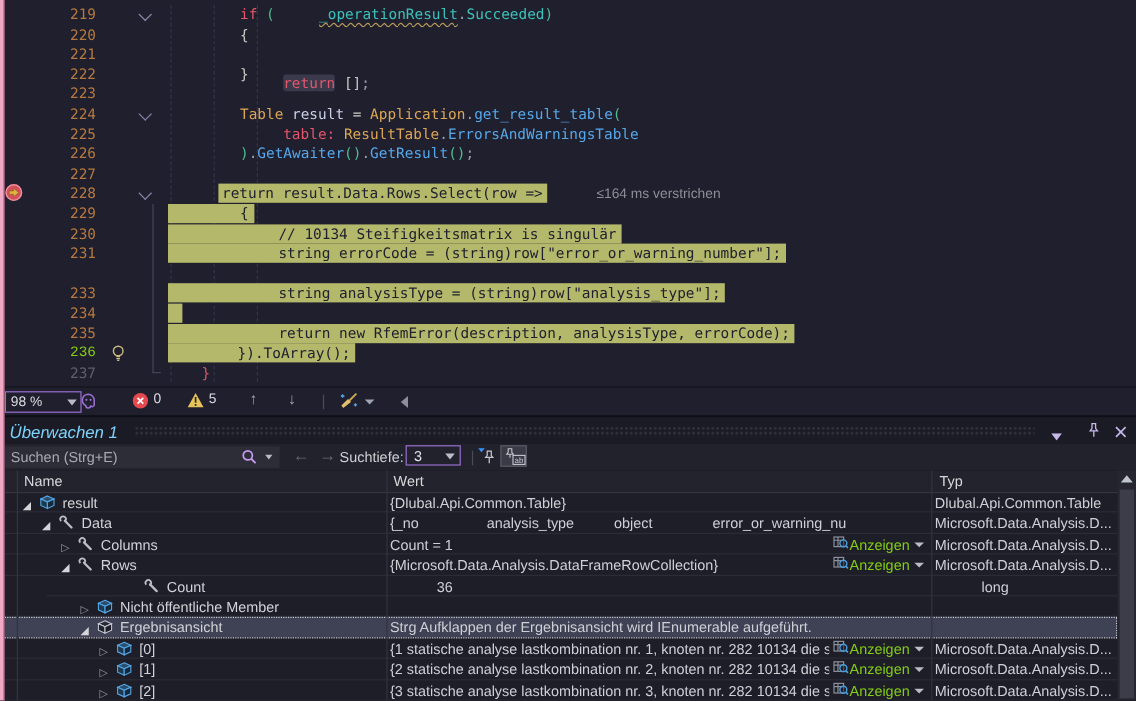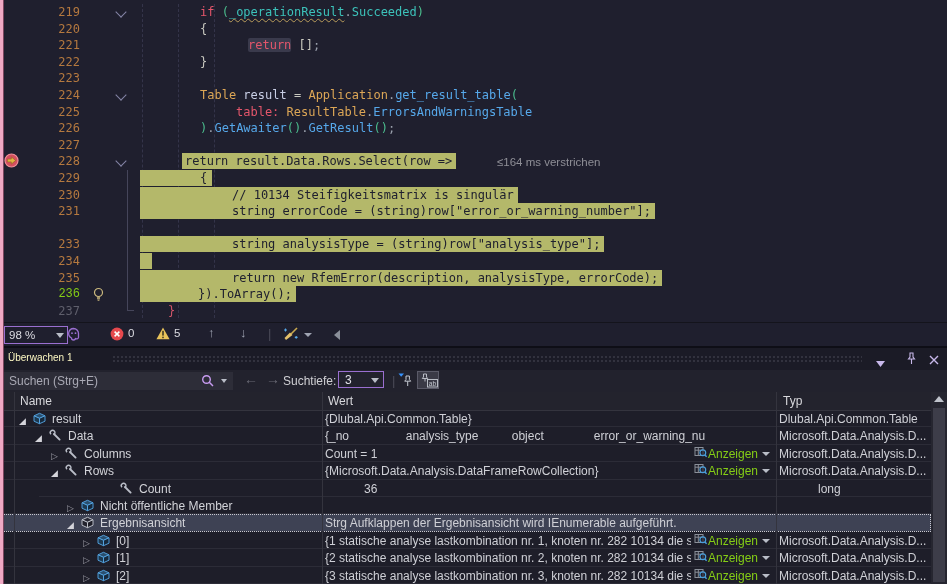--- a/index.html
+++ b/index.html
@@ -18,36 +18,36 @@
   .fold{position:absolute;left:117px;top:4px;width:7px;height:7px;border-right:1.5px solid #8585a6;border-bottom:1.5px solid #8585a6;transform:rotate(45deg);}
   .toks{position:absolute;white-space:pre;z-index:2;}
   .hl{position:absolute;background:#b4b86a;color:#20212f;white-space:pre;z-index:3;min-width:8px;height:16px;}
   .perf{position:absolute;left:497px;top:1px;color:#8e8e96;font-family:"Liberation Sans",sans-serif;font-size:11.5px;z-index:2;}
   .bp{position:absolute;left:4px;top:0px;z-index:4;}
   .bulb{position:absolute;left:92px;top:1px;z-index:4;}
   .c-kw{color:#e4566b;} .c-type{color:#dca656;} .c-var{color:#c9cfe6;} .c-meth{color:#56a8ea;}
   .c-paren{color:#4bbd8e;} .c-punct{color:#9aa0ac;} .c-plain{color:#c9c9c0;} .c-teal{color:#3cc2ba;}
   .c-param{color:#e4566b;} .c-brace2{color:#d3566a;}
   .tok-box{background:#3a3a4c;border-radius:2px;}
-  .squig{text-decoration:underline wavy #b89b5a 1px;text-underline-offset:2px;}
+  .squig{text-decoration:underline wavy #b89b5a 1px;text-underline-offset:2px;margin-left:37px;}
   
   .statusbar{position:absolute;left:0;top:322px;width:947px;height:24px;background:#1f1f2e;border-top:1px solid #14141c;font-size:11.5px;}
   .zoom-box{position:absolute;left:4px;top:3px;width:58px;height:16px;border:1px solid #9a6fd0;background:#1f1f2e;color:#dcdce2;line-height:16px;padding-left:4px;}
   .zoom-caret{position:absolute;right:3px;top:6px;width:0;height:0;border-left:4px solid transparent;border-right:4px solid transparent;border-top:5px solid #b9bdc7;}
   .sb-item{position:absolute;top:4px;} .sb-count{position:absolute;top:4px;color:#dcdce2;}
   .sb-arrow{position:absolute;top:2px;color:#9fa4b2;font-size:13px;}
   .sb-sep{position:absolute;top:3px;color:#4a4a58;font-size:13px;}
   .sb-caret{position:absolute;top:10px;width:0;height:0;border-left:4px solid transparent;border-right:4px solid transparent;border-top:4px solid #9fa4b2;}
   .sb-left-tri{position:absolute;left:334px;top:7px;width:0;height:0;border-top:5px solid transparent;border-bottom:5px solid transparent;border-right:6px solid #8a8f99;}
   
   .splitter{position:absolute;left:0;top:346px;width:947px;height:2px;background:#0e0e16;}
   
   .watch{position:absolute;left:0;top:348px;width:947px;height:236px;background:#1e1e29;font-size:12px;}
   .w-titlebar{position:absolute;left:0;top:0;width:947px;height:22px;background:#1b1b26;}
-  .w-title{position:absolute;left:8px;top:4px;color:#fef9c3;font-size:10px;}
+  .w-title{position:absolute;left:8px;top:4px;color:#7dd3fc;font-size:14px;font-style:italic;}
   .title-dots{position:absolute;left:112px;top:7px;width:750px;height:9px;background-image:radial-gradient(#32323e 1px,transparent 1.2px);background-size:4px 4px;}
   .tb-icon{position:absolute;top:5px;cursor:pointer;}
   .w-toolbar{position:absolute;left:0;top:22px;width:947px;height:22px;background:#22222d;border-bottom:1px solid #14141c;}
   .search-box{position:absolute;left:3px;top:2px;width:230px;height:18px;background:#2d2d38;color:#a9a9b4;line-height:18px;padding-left:6px;box-sizing:border-box;}
   .nav-arrow{position:absolute;top:1px;color:#6a6a75;font-size:14px;}
   .depth-label{position:absolute;left:283px;top:4px;color:#d0d0d4;}
   .depth-box{position:absolute;left:338px;top:1px;width:46px;height:17px;border:1px solid #9a6fd0;background:#22222d;color:#e2e2e8;line-height:17px;padding-left:6px;box-sizing:border-box;}
   .depth-caret{position:absolute;right:4px;top:6px;width:0;height:0;border-left:4px solid transparent;border-right:4px solid transparent;border-top:5px solid #b9bdc7;}
   .tbar-sep{position:absolute;left:392px;top:3px;color:#4a4a58;font-size:13px;}
   .pin2-box{position:absolute;left:417px;top:1px;width:22px;height:18px;background:#3a3a46;border:1px solid #5a5a68;box-sizing:border-box;}
@@ -85,21 +85,21 @@
           <span class="ln">219</span>
           <span class="fold"></span>
           <span class="toks" style="left: 200px;"><span class="c-kw">if </span><span class="c-paren">(</span><span class="c-teal squig">_operationResult</span><span class="c-punct">.</span><span class="c-teal">Succeeded</span><span class="c-paren">)</span></span>
         </div>
         <div class="code-line" style="top: 20.6px;">
           <span class="ln">220</span>
           <span class="toks" style="left: 200px;"><span class="c-plain">{</span></span>
         </div>
         <div class="code-line" style="top: 37.2px;">
           <span class="ln">221</span>
-          <span class="toks" style="left: 248px;"><span class="c-kw tok-box">return</span><span class="c-plain"> </span><span class="c-plain">[]</span><span class="c-punct">;</span></span>
+          <span class="toks" style="left: 236px; margin-top: 24px;"><span class="c-kw tok-box">return</span><span class="c-plain"> </span><span class="c-plain">[]</span><span class="c-punct">;</span></span>
         </div>
         <div class="code-line" style="top: 53.8px;">
           <span class="ln">222</span>
           <span class="toks" style="left: 200px;"><span class="c-plain">}</span></span>
         </div>
         <div class="code-line" style="top: 70.4px;">
           <span class="ln">223</span>
         </div>
         <div class="code-line" style="top: 87px;">
           <span class="ln">224</span>

